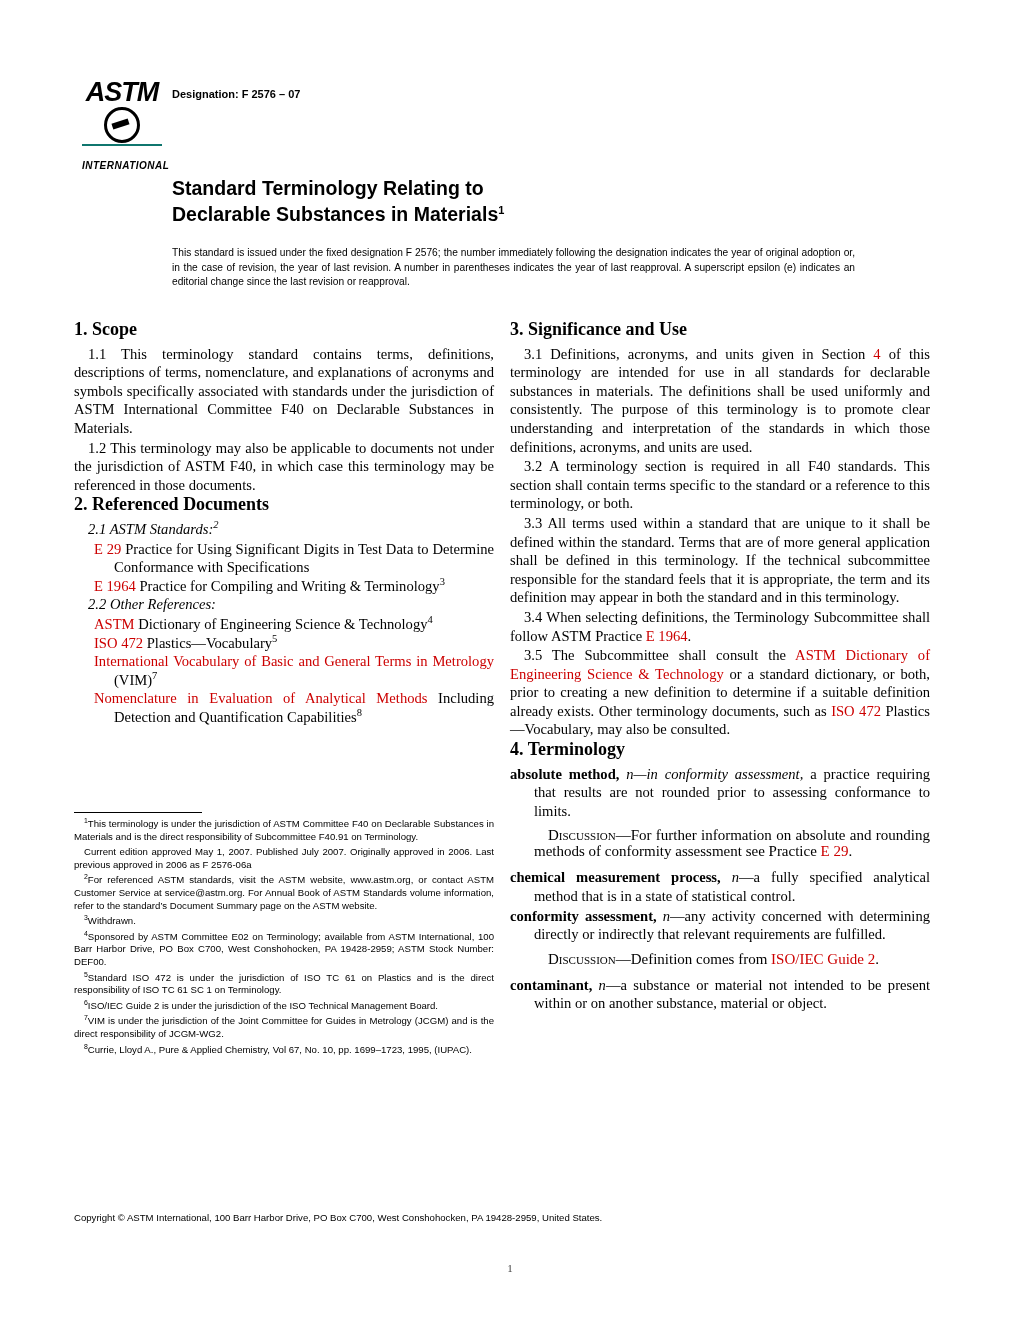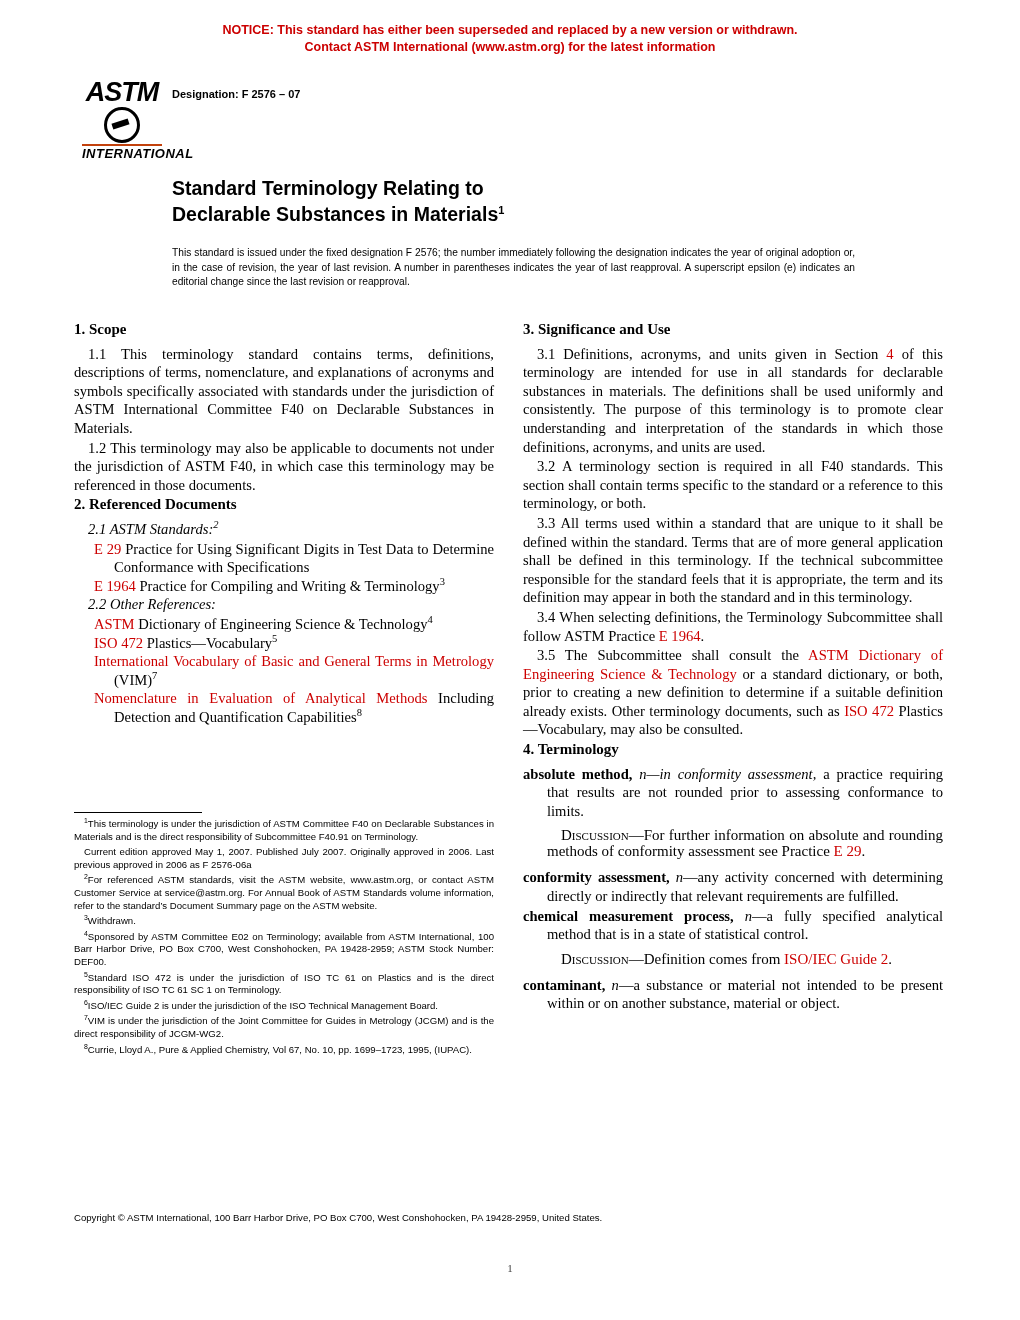--- a/index.html
+++ b/index.html
@@ -68,25 +68,25 @@
     left: 5px;
     top: 11px;
     width: 17px;
     height: 6px;
     background: #000;
     transform: rotate(-18deg);
   }
   .astm-logo .intl {
     font-family: "Liberation Sans", sans-serif;
     font-weight: bold;
-    font-size: 13px;
+    font-size: 10px;
     letter-spacing: 0.5px;
     font-style: italic;
-    border-top: 2px solid #c2410c;
-    padding-top: 0;
+    border-top: 2px solid #0f766e;
+    padding-top: 14px;
   }
 
   .designation {
     position: absolute;
     left: 172px;
     top: 88px;
     font-family: "Liberation Sans", sans-serif;
     font-weight: bold;
     font-size: 11px;
   }
@@ -117,26 +117,26 @@
   
   .col {
     position: absolute;
     top: 320px;
     width: 420px;
     font-size: 14.6px;
     line-height: 18.6px;
     text-align: justify;
   }
   .col-left { left: 74px; }
-  .col-right { left: 523px; }
+  .col-right { left: 510px; }
 
   h2.sec {
     font-family: "Liberation Serif", serif;
     font-weight: bold;
-    font-size: 15px;
+    font-size: 18px;
     margin: 0 0 6px 0;
     padding: 0;
   }
   .sec-spaced { margin-top: 14px; }
   p.para {
     margin: 0 0 1px 0;
     text-indent: 14px;
   }
   p.sub {
     margin: 0 0 1px 0;
@@ -209,24 +209,20 @@
     text-align: center;
     font-size: 11px;
     color: #444;
   }
 </style>
 </head>
 <body>
 
 <div class="page">
 
-  <div class="notice">
-    <div>NOTICE: This standard has either been superseded and replaced by a new version or withdrawn.</div>
-    <div>Contact ASTM International (www.astm.org) for the latest information</div>
-  </div>
 
   <div class="astm-logo">
     <div class="mark">ASTM</div>
     <div class="ring"></div>
     <div class="intl">INTERNATIONAL</div>
   </div>
 
   <div class="designation">Designation: F 2576 – 07</div>
 
   <div class="doc-title">
@@ -297,25 +293,25 @@
     <h2 class="sec sec-spaced">4.  Terminology</h2>
 
     <p class="term">
       <b>absolute method,</b><i> n—in conformity assessment,</i><span> a practice requiring that results are not rounded prior to assessing conformance to limits.</span>
     </p>
     <p class="discussion">
       <span class="disc-label">Discussion</span><span>—For further information on absolute and rounding methods of conformity assessment see Practice </span><span class="ref-link">E 29</span><span>.</span>
     </p>
 
     <p class="term">
+      <b>chemical measurement process,</b><i> n</i><span>—a fully specified analytical method that is in a state of statistical control.</span>
+    </p>
+
+    <p class="term">
       <b>conformity assessment,</b><i> n</i><span>—any activity concerned with determining directly or indirectly that relevant requirements are fulfilled.</span>
-    </p>
-
-    <p class="term">
-      <b>chemical measurement process,</b><i> n</i><span>—a fully specified analytical method that is in a state of statistical control.</span>
     </p>
     <p class="discussion">
       <span class="disc-label">Discussion</span><span>—Definition comes from </span><span class="ref-link">ISO/IEC Guide 2</span><span>.</span>
     </p>
 
     <p class="term">
       <b>contaminant,</b><i> n</i><span>—a substance or material not intended to be present within or on another substance, material or object.</span>
     </p>
   </div>
 

